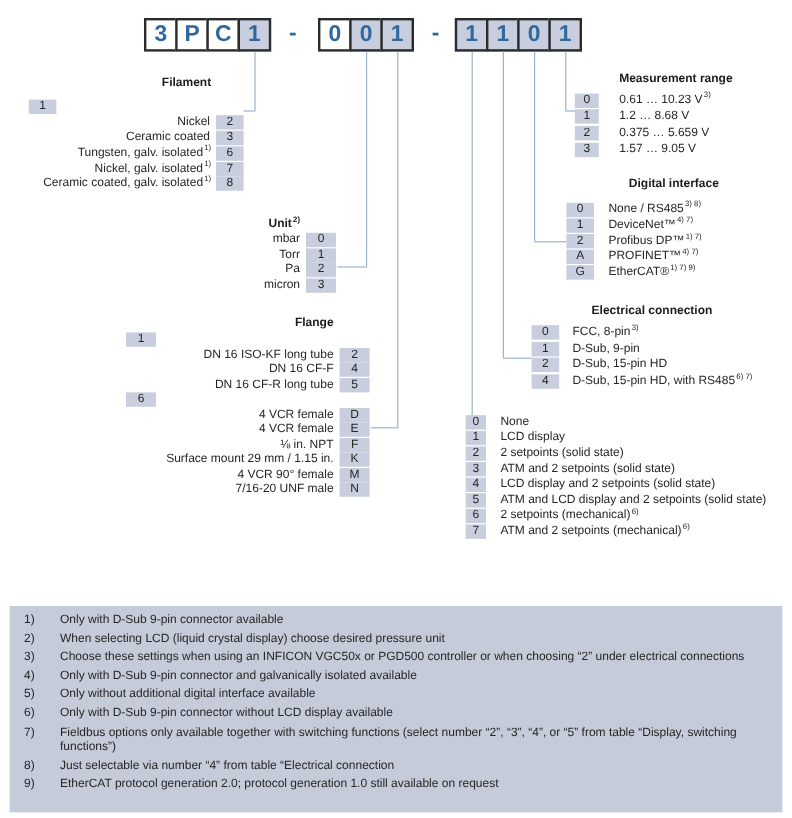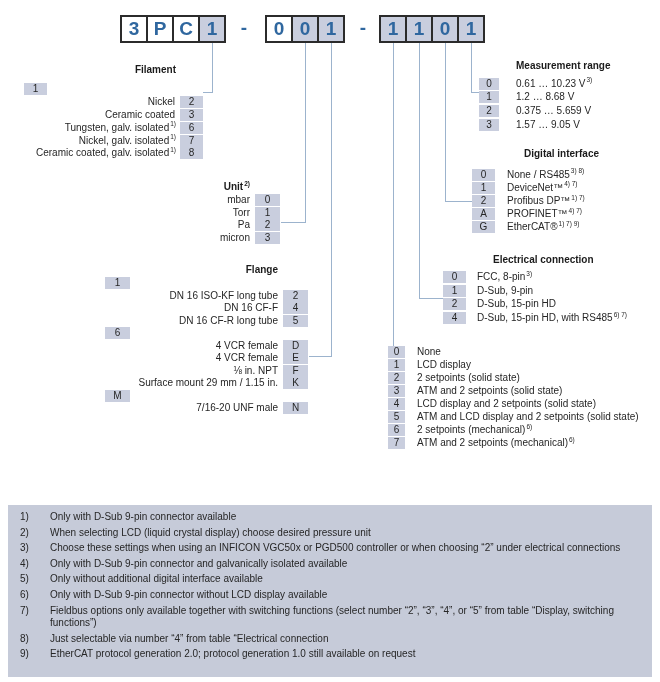--- a/index.html
+++ b/index.html
@@ -160,20 +160,21 @@
       </div>
       <div class="row" style="height:12.5px">
         <span class="lbl" style="width:178px">⅛ in. NPT</span>
         <span class="val" style="width:25px;margin-left:5px">F</span>
       </div>
       <div class="row" style="height:12.5px">
         <span class="lbl" style="width:178px">Surface mount 29 mm / 1.15 in.</span>
         <span class="val" style="width:25px;margin-left:5px">K</span>
       </div>
       <div class="row" style="height:12.5px">
+        <span class="lbl" style="width:178px">4 VCR 90° female</span>
         <span class="val" style="width:25px;margin-left:5px">M</span>
       </div>
       <div class="row" style="height:12.5px">
         <span class="lbl" style="width:178px">7/16-20 UNF male</span>
         <span class="val" style="width:25px;margin-left:5px">N</span>
       </div>
     </div>
   </div>
 
   <div class="tbl right" style="left:479px;top:59px">

